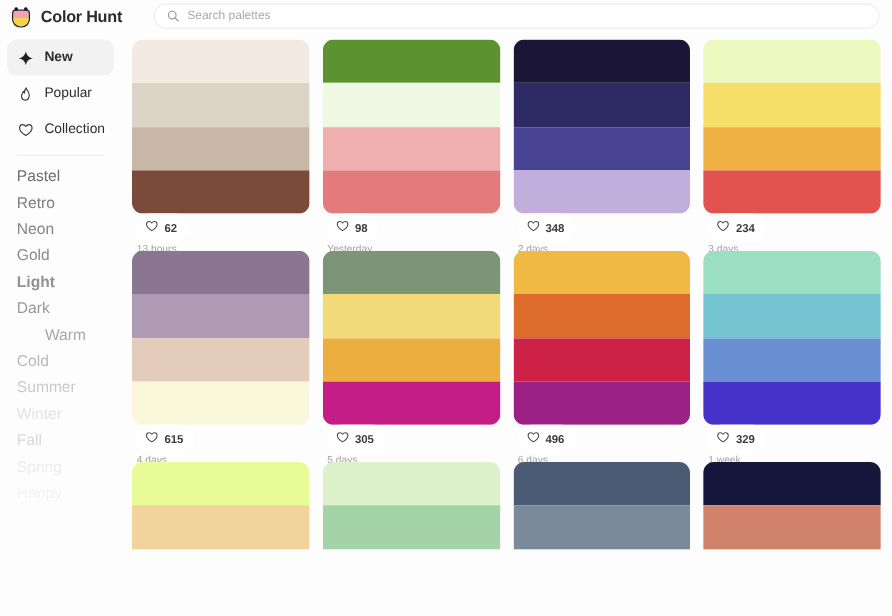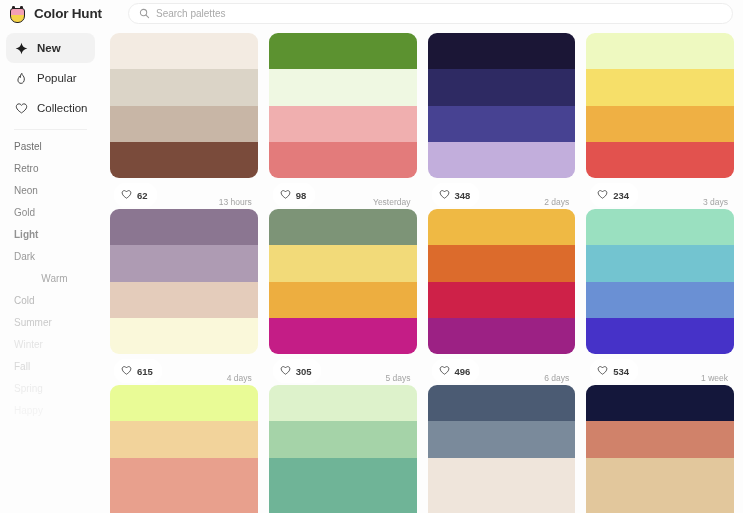--- a/index.html
+++ b/index.html
@@ -2,21 +2,21 @@
 <html><head>
 <meta charset="utf-8">
 <style>
   * { margin:0; padding:0; box-sizing:border-box; }
   html, body {
     width:743px; height:513px;
     background:#FDFDFD;
     font-family:"Liberation Sans", sans-serif;
     overflow:hidden;
   }
-  .app { width:743px; height:513px; display:flex; flex-direction:column; background:#FDFDFD; }
+  .app { width:743px; height:458px; display:flex; flex-direction:column; background:#FDFDFD; }
 
   
   .header {
     height:27px; flex:0 0 27px;
     display:flex; align-items:center;
     padding:0 10px 0 8px;
     background:#FDFDFD;
   }
   .brand { display:flex; align-items:center; gap:7px; width:108px; flex:0 0 108px; }
   .logo { width:19px; height:21px; position:relative; }
@@ -68,38 +68,39 @@
     height:30px; display:flex; align-items:center; gap:9px;
     padding-left:8px; border-radius:8px;
     color:#2d2d2d; font-size:11.5px;
     cursor:pointer;
   }
   .nav-item.active { background:#F2F2F2; font-weight:bold; }
   .nav-icon { width:14px; height:14px; display:flex; align-items:center; justify-content:center; flex:0 0 14px; }
   .divider { height:1px; background:#EFEFEF; margin:6px 8px 4px 8px; }
 
   .tags { display:flex; flex-direction:column; padding-left:8px; padding-top:2px; }
-  .tag { font-size:10px; color:#6f6f6f; line-height:22px; cursor:pointer; }
+  .tag { font-size:13px; color:#6f6f6f; line-height:22px; cursor:pointer; }
 
   
   .grid-wrap { flex:1 1 auto; overflow:hidden; padding:6px 9px 0 9px; }
   .grid {
     display:grid;
     grid-template-columns:repeat(4, 1fr);
     column-gap:11px; row-gap:2px;
   }
   .card { display:flex; flex-direction:column; }
   .swatches {
     height:145px; border-radius:9px; overflow:hidden;
     display:flex; flex-direction:column;
   }
   .swatch { flex:1 1 0; cursor:pointer; }
   .meta {
-    height:29px; display:flex; align-items:flex-end; justify-content:space-between;
+    height:29px; display:flex; align-items:flex-start; justify-content:space-between;
     padding:0 4px;
+    flex-direction:column;
   }
   .like {
     display:flex; align-items:center; gap:5px;
     background:#FFFFFF; border-radius:11px;
     padding:3px 9px 3px 7px;
     cursor:pointer;
   }
   .like-count { font-size:9.5px; color:#3b3b3b; font-weight:bold; }
   .time { font-size:8.5px; color:#A3A3A3; padding-right:2px; }
 </style>
@@ -303,21 +304,21 @@
               <div class="swatch" style="background: rgb(154, 224, 192);"></div>
               <div class="swatch" style="background: rgb(115, 196, 208);"></div>
               <div class="swatch" style="background: rgb(106, 144, 212);"></div>
               <div class="swatch" style="background: rgb(70, 50, 200);"></div>
             </div>
             <div class="meta">
               <div class="like">
                 <span><svg width="11" height="11" viewBox="0 0 16 16">
                     <path d="M8 13.4 C8 13.4 1.6 9.6 1.6 5.7 C1.6 3.7 3.1 2.3 4.9 2.3 C6.2 2.3 7.3 3.1 8 4.2 C8.7 3.1 9.8 2.3 11.1 2.3 C12.9 2.3 14.4 3.7 14.4 5.7 C14.4 9.6 8 13.4 8 13.4 Z" fill="none" stroke="#4a4a4a" stroke-width="1.3" stroke-linejoin="round"></path>
                   </svg></span>
-                <span class="like-count">534</span>
+                <span class="like-count">329</span>
               </div>
               <div class="time">1 week</div>
             </div>
           </div>
           <div class="card">
             <div class="swatches">
               <div class="swatch" style="background: rgb(233, 251, 150);"></div>
               <div class="swatch" style="background: rgb(242, 211, 155);"></div>
               <div class="swatch" style="background: rgb(232, 160, 141);"></div>
               <div class="swatch" style="background: rgb(232, 160, 141);"></div>

